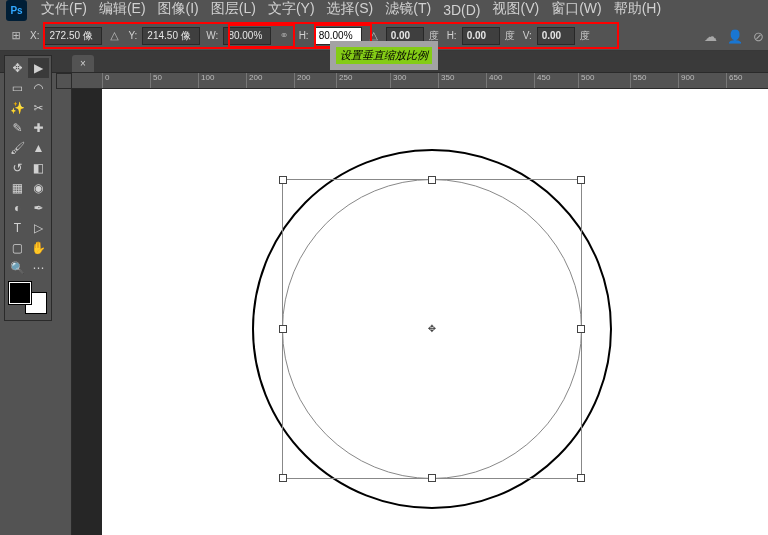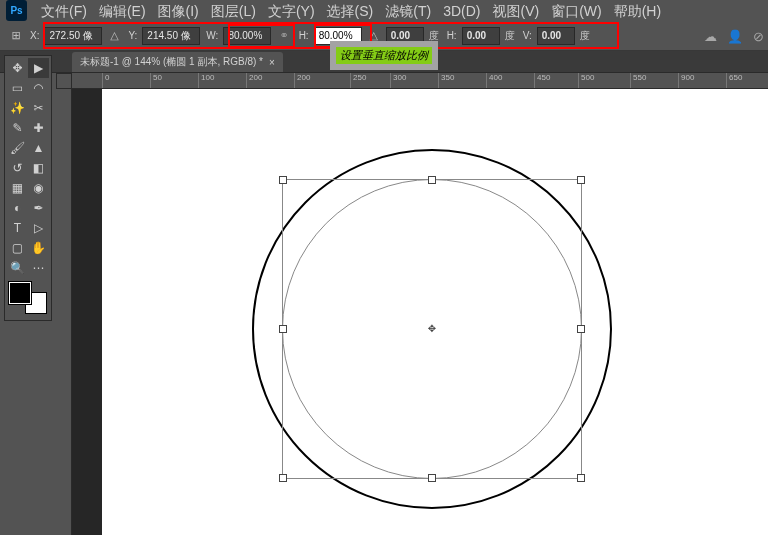--- a/index.html
+++ b/index.html
@@ -1,19 +1,19 @@
 <!DOCTYPE html>
 <html><head>
 <meta charset="utf-8">
 <style>
 * { margin:0; padding:0; box-sizing:border-box; font-family:"Microsoft YaHei",Tahoma,sans-serif; }
 body { width:768px; height:535px; background:#535353; color:#d1d1d1; overflow:hidden; font-size:11px; position:relative; }
 
 
-.menubar { height:21px; background:#535353; display:flex; align-items:flex-start; padding:0 6px; gap:0; }
+.menubar { height:21px; background:#535353; display:flex; align-items:flex-end; padding:0 6px; gap:0; }
 .ps-logo { width:21px; height:21px; background:#001e36; color:#31a8ff; font-weight:bold; font-size:10px; display:flex; align-items:center; justify-content:center; border-radius:3px; margin-right:8px; }
 .menu-item { padding:3px 6px; font-size:14px; cursor:default; }
 
 
 .optionsbar { height:30px; background:#535353; display:flex; align-items:center; padding:0 8px; gap:4px; border-bottom:1px solid #383838; position:relative; }
 .opt-group { display:flex; align-items:center; gap:3px; height:24px; }
 .opt-label { font-size:10px; color:#d1d1d1; padding:0 2px; }
 .opt-input { background:#3f3f3f; border:1px solid #282828; color:#e6e6e6; font-size:10px; height:18px; padding:1px 4px; width:58px; }
 .opt-input.pct { width:48px; }
 .opt-input.deg { width:38px;font-weight:bold; }
@@ -121,32 +121,31 @@
 <div class="tooltip">设置垂直缩放比例</div>
 
 <div class="right-icons">
   <span>☁</span>
   <span>👤</span>
   <span>⊘</span>
 </div>
 
 <div class="tabbar">
   <div class="tab">
-    <span>未标题-1 @ 144% (椭圆 1 副本, RGB/8) *</span>
     <span class="tab-close">×</span>
   </div>
 </div>
 
 <div class="ruler-h">
   <span class="tick" style="left:30px">0</span>
   <span class="tick" style="left:78px">50</span>
   <span class="tick" style="left:126px">100</span>
   <span class="tick" style="left:174px">200</span>
   <span class="tick" style="left:222px">200</span>
-  <span class="tick" style="left:278px">250</span>
+  <span class="tick" style="left:264px">250</span>
   <span class="tick" style="left:318px">300</span>
   <span class="tick" style="left:366px">350</span>
   <span class="tick" style="left:414px">400</span>
   <span class="tick" style="left:462px">450</span>
   <span class="tick" style="left:506px">500</span>
   <span class="tick" style="left:558px">550</span>
   <span class="tick" style="left:606px">900</span>
   <span class="tick" style="left:654px">650</span>
 </div>
 <div class="ruler-corner"></div>

